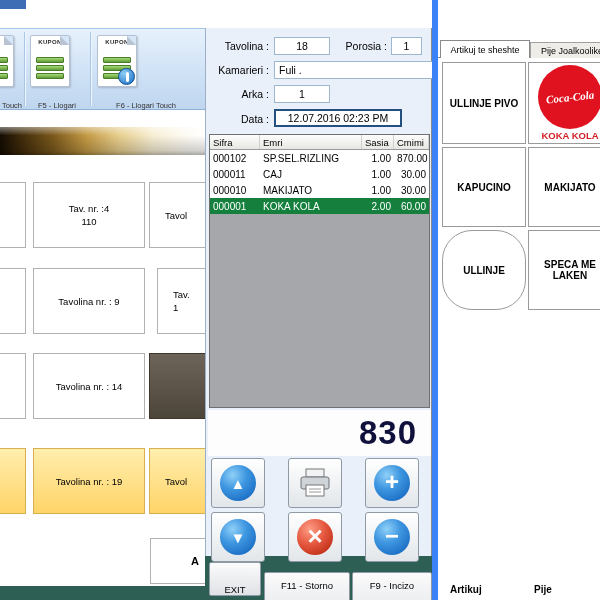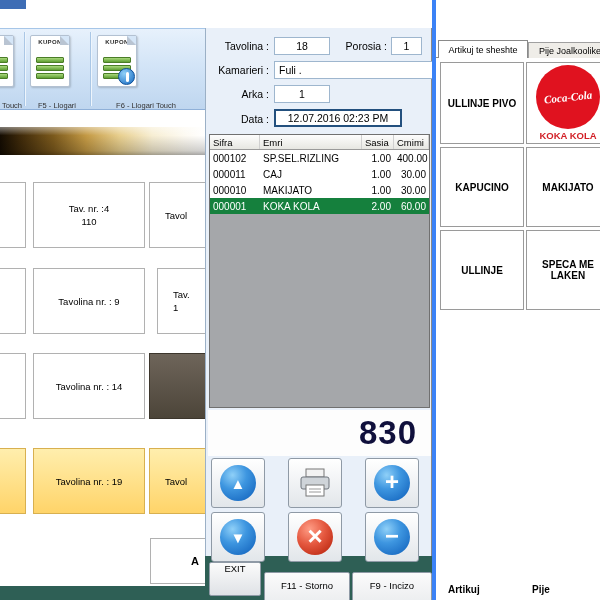--- a/index.html
+++ b/index.html
@@ -96,41 +96,41 @@
             justify-content:center; color:#fff; font-weight:bold; }
   .circle.blue { background:radial-gradient(circle at 35% 28%, #8fd0f8 0%, #3e96e0 40%, #0c5cb8 100%); }
   .circle.red  { background:radial-gradient(circle at 35% 28%, #ff9d86 0%, #e4573e 45%, #b01c06 100%); }
   .glyph-arrow { font-size:15px; line-height:1; }
   .glyph-sign  { font-size:24px; line-height:1; padding-bottom:2px; }
   .glyph-x     { font-size:26px; line-height:1; padding-bottom:3px; }
 
   .graybtn { position:absolute; border:1px solid #8f9aa6; border-radius:2px;
              background:linear-gradient(180deg,#fbfbfb,#dfe2e6); font-size:9.5px; color:#000;
              display:flex; justify-content:center; cursor:default; }
-  .b-exit   { left:3px;   top:534px; width:52px; height:34px; align-items:flex-start; }
+  .b-exit   { left:3px;   top:534px; width:52px; height:34px; align-items:flex-end; }
   .b-storno { left:58px;  top:544px; width:86px; height:56px; align-items:flex-start; padding-top:7px; }
   .b-incizo { left:146px; top:544px; width:80px; height:56px; align-items:flex-start; padding-top:7px; }
 
   
   .articles { position:absolute; left:432px; top:0; width:168px; height:600px; background:#fff;
-              border-left:4px solid #3b82f6; z-index:3; overflow:hidden; }
+              border-left:6px solid #3b82f6; z-index:3; overflow:hidden; }
   .tabline { position:absolute; left:0; top:57px; width:168px; height:1px; background:#8a8a8a; }
   .tab { position:absolute; font-size:9px; text-align:center; white-space:nowrap; overflow:hidden; cursor:default; }
   .tab.t1 { left:2px; top:40px; width:90px; height:18px; line-height:18px; background:#fff;
             border:1px solid #8a8a8a; border-bottom:none; z-index:2; }
   .tab.t2 { left:92px; top:42px; width:84px; height:16px; line-height:16px; background:#efede8;
             border:1px solid #a0a0a0; border-bottom:none; }
   .prodbtn { position:absolute; background:#fff; border:1px solid #9a9a9a; display:flex;
              align-items:center; justify-content:center; text-align:center; font-weight:bold;
              font-size:10px; color:#000; padding:4px; cursor:default; }
   .q-p1 { left:4px;  top:62px;  width:84px; height:82px; }
   .q-p2 { left:90px; top:62px;  width:84px; height:82px; flex-direction:column; justify-content:flex-start; padding:2px; }
   .q-p3 { left:4px;  top:147px; width:84px; height:80px; }
   .q-p4 { left:90px; top:147px; width:84px; height:80px; }
-  .q-p5 { left:4px;  top:230px; width:84px; height:80px; }
+  .q-p5 { left:4px;  top:230px; width:84px; height:80px;border-radius:30px; }
   .q-p6 { left:90px; top:230px; width:84px; height:80px; }
   .coke-circle { width:64px; height:64px; border-radius:50%; background:#e0121f; display:flex;
                  align-items:center; justify-content:center; flex:none; }
   .coke-script { font-family:"Liberation Serif", serif; font-style:italic; font-weight:bold;
                  font-size:11px; color:#fff; transform:rotate(-6deg); white-space:nowrap; }
   .coke-label { margin-top:1px; color:#d21f26; font-size:9.5px; font-weight:bold; }
   .foot { position:absolute; top:584px; font-weight:bold; font-size:10px; color:#000; white-space:nowrap; }
   .foot.f1 { left:12px; } .foot.f2 { left:96px; }
 </style>
 </head>
@@ -247,21 +247,21 @@
       <div class="ghead">
         <span>Sifra</span>
         <span>Emri</span>
         <span>Sasia</span>
         <span>Cmimi</span>
       </div>
       <div class="grow">
         <span class="gc c1">000102</span>
         <span class="gc c2">SP.SEL.RIZLING</span>
         <span class="gc c3">1.00</span>
-        <span class="gc c4">400.00</span>
+        <span class="gc c4">870.00</span>
       </div>
       <div class="grow">
         <span class="gc c1">000011</span>
         <span class="gc c2">CAJ</span>
         <span class="gc c3">1.00</span>
         <span class="gc c4">30.00</span>
       </div>
       <div class="grow">
         <span class="gc c1">000010</span>
         <span class="gc c2">MAKIJATO</span>

